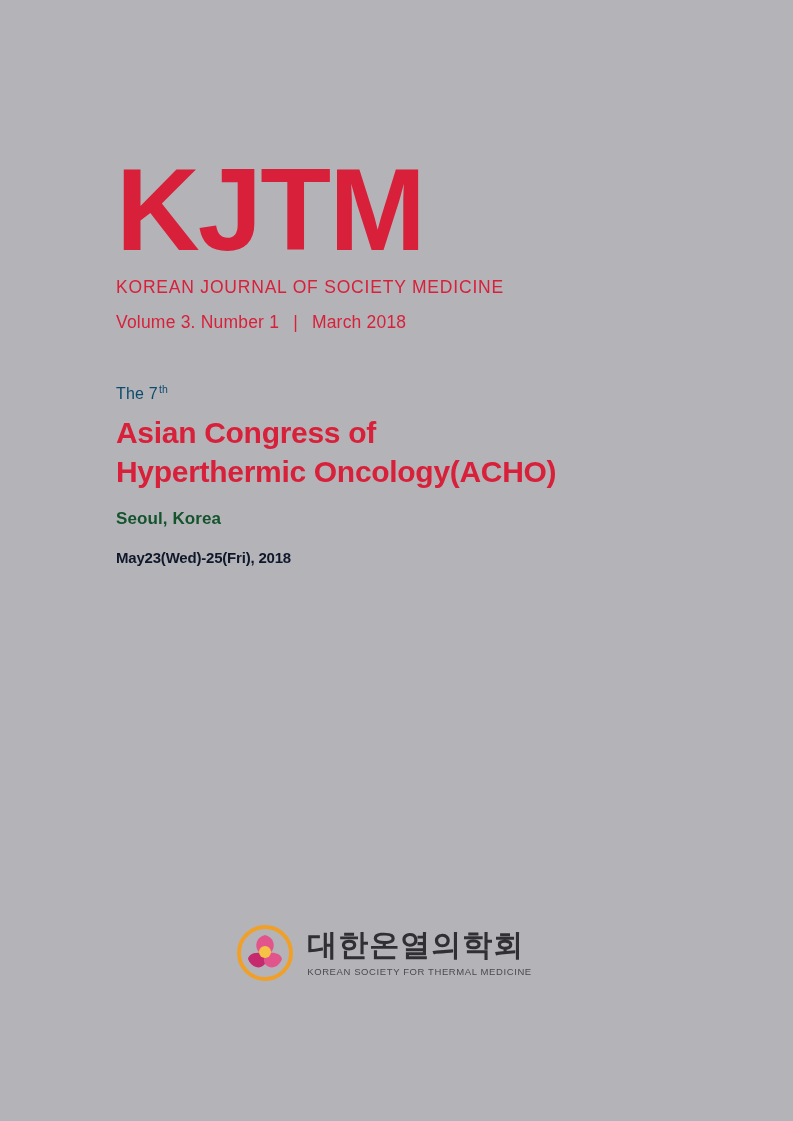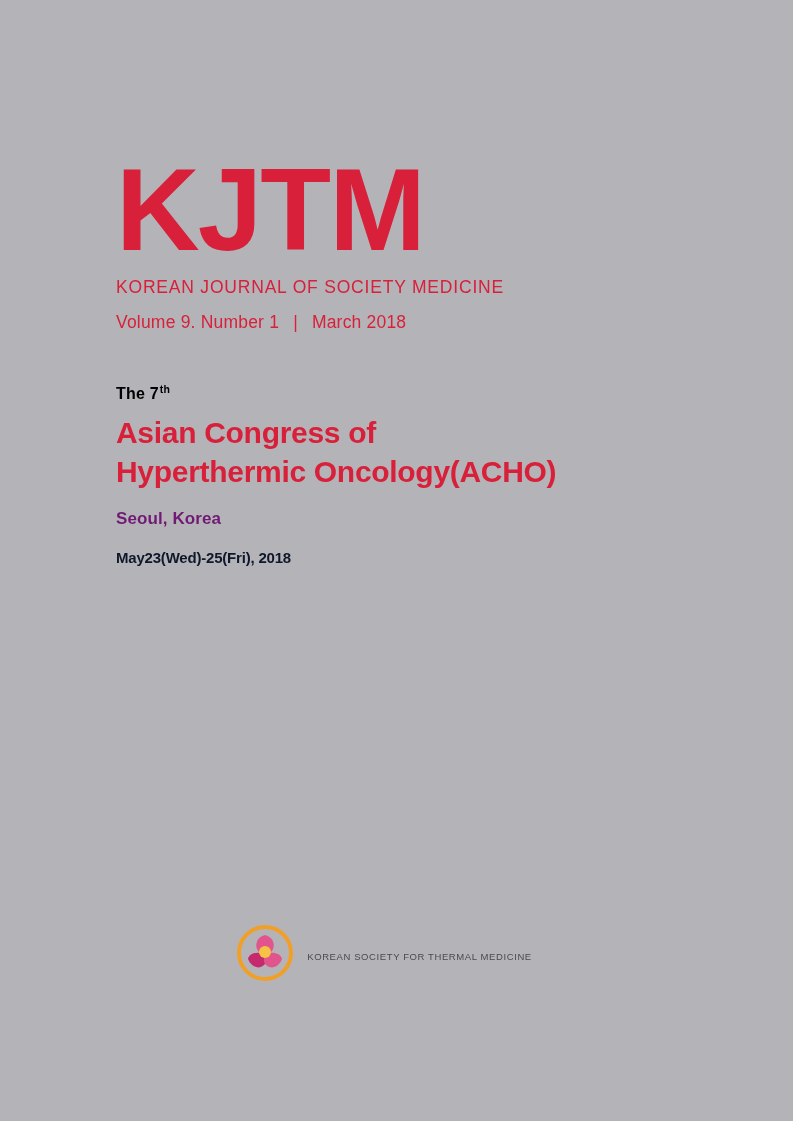--- a/index.html
+++ b/index.html
@@ -59,41 +59,41 @@
 
   
   .congress {
     position: absolute;
     left: 116px;
     top: 383px;
     width: 620px;
   }
   .congress-ordinal {
     font-size: 16px;
-    font-weight: bold;
-    color: #000000;
+    font-weight: normal;
+    color: #0c4a6e;
     letter-spacing: 0.2px;
   }
   .congress-ordinal sup {
     font-size: 10.5px;
     vertical-align: super;
     padding-left: 1px;
   }
   .congress-title {
     font-size: 30px;
     font-weight: bold;
     color: #d8203a;
     line-height: 1.3;
     margin-top: 10px;
     letter-spacing: -0.3px;
   }
   .congress-location {
     font-size: 17px;
     font-weight: bold;
-    color: #701a75;
+    color: #14532d;
     margin-top: 18px;
     letter-spacing: 0.1px;
   }
   .congress-dates {
     font-size: 15px;
     font-weight: bold;
     color: #0f172a;
     margin-top: 20px;
     letter-spacing: -0.2px;
   }
@@ -143,21 +143,21 @@
 </style>
 </head>
 <body>
 
 <div class="cover">
 
   <div class="masthead">
     <div class="journal-acronym">KJTM</div>
     <div class="journal-fullname">KOREAN JOURNAL OF SOCIETY MEDICINE</div>
     <div class="issue-line">
-      <span>Volume 9. Number 1</span><span class="issue-sep">|</span><span>March 2018</span>
+      <span>Volume 3. Number 1</span><span class="issue-sep">|</span><span>March 2018</span>
     </div>
   </div>
 
   <div class="congress">
     <div class="congress-ordinal">
       <span>The 7</span><sup>th</sup>
     </div>
     <div class="congress-title">
       <div>Asian Congress of</div>
       <div>Hyperthermic Oncology(ACHO)</div>
@@ -171,18 +171,19 @@
       <div class="society-mark">
         <svg width="56" height="56" viewBox="0 0 56 56" aria-hidden="true">
           <circle cx="28" cy="28" r="26" fill="none" stroke="#f0a028" stroke-width="4"></circle>
           <path d="M28 10 C20 12 17 20 21 26 C24 30 32 30 35 26 C39 20 36 12 28 10 Z" fill="#e2558c"></path>
           <path d="M11 34 C14 42 22 45 27 40 C31 36 29 29 24 28 C18 27 12 29 11 34 Z" fill="#c62a6e"></path>
           <path d="M45 34 C42 42 34 45 29 40 C25 36 27 29 32 28 C38 27 44 29 45 34 Z" fill="#e2558c"></path>
           <circle cx="28" cy="27" r="6" fill="#f6c445"></circle>
         </svg>
       </div>
       <div class="society-text">
+        <div class="society-name-ko">대한온열의학회</div>
         <div class="society-name-en">KOREAN SOCIETY FOR THERMAL MEDICINE</div>
       </div>
     </div>
   </div>
 
 </div>
 
 </body></html>

